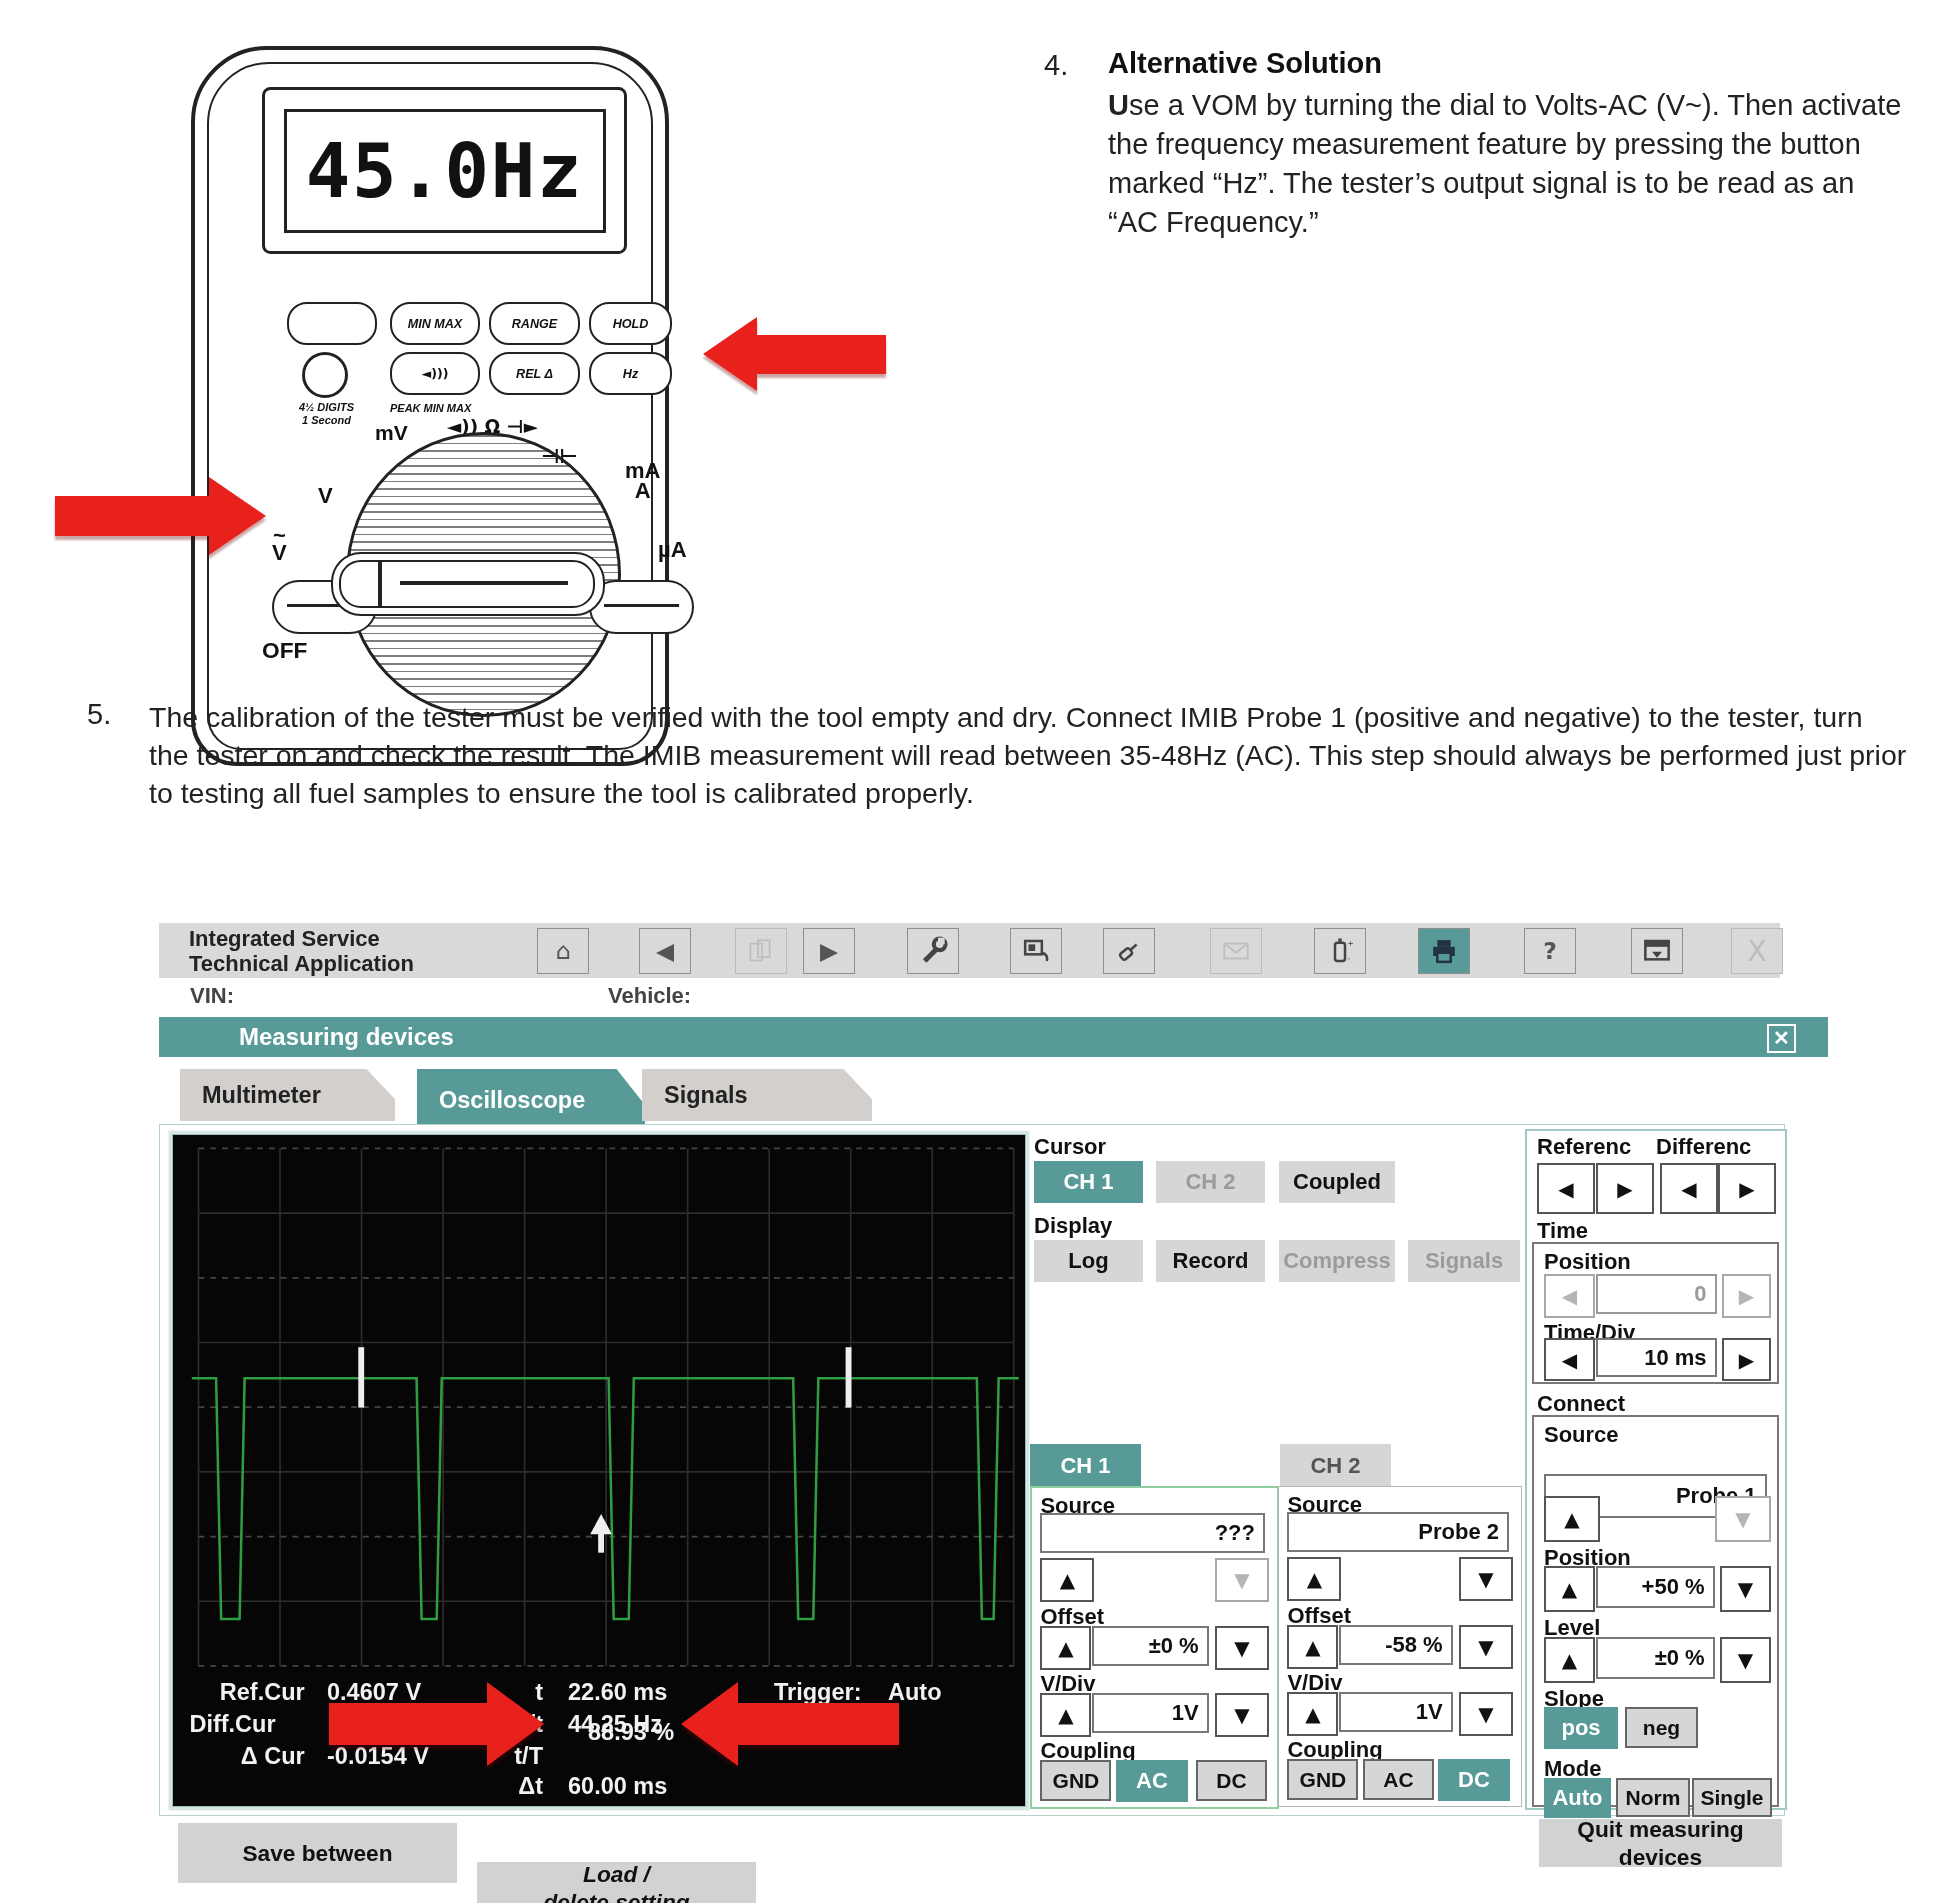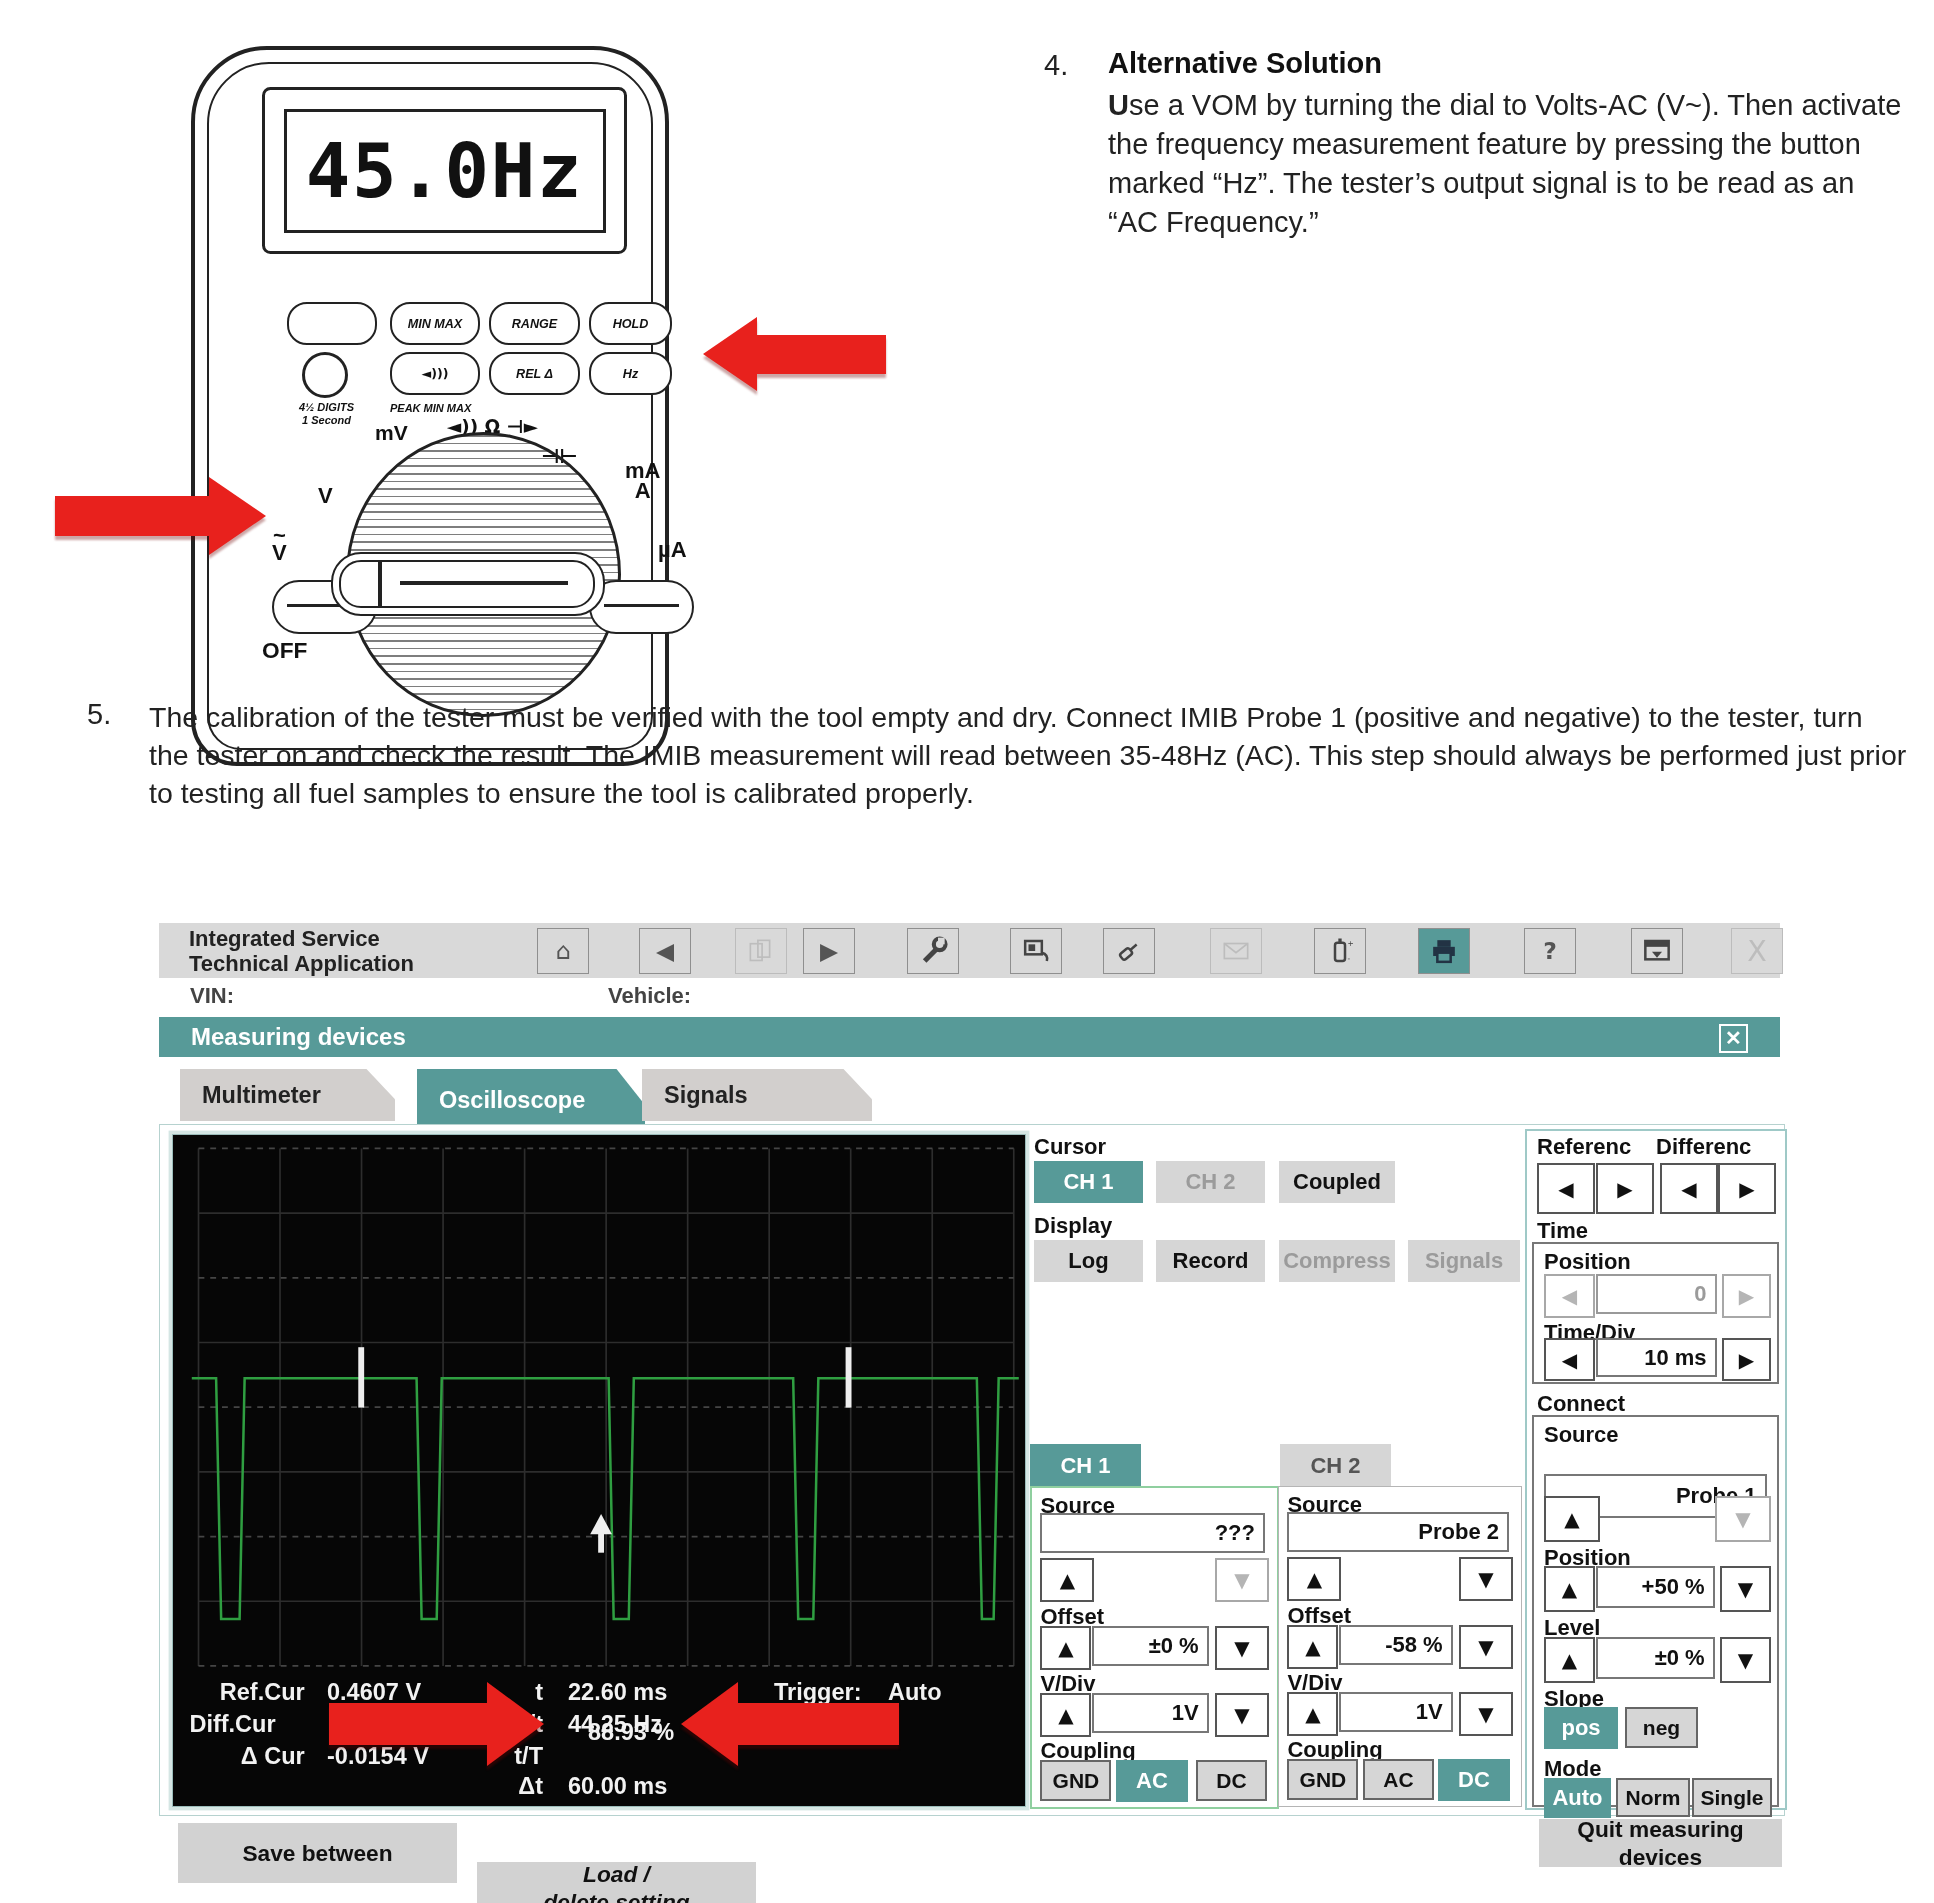--- a/index.html
+++ b/index.html
@@ -33,21 +33,21 @@
   .ra .head{position:absolute;width:0;height:0;}
   
   .toolbar{background:#d9d9d9;}
   .app-title{font-size:22px;font-weight:bold;color:#222;line-height:25px;}
   .tico{position:absolute;top:5px;width:50px;height:44px;border:1.7px solid #8f8f8f;background:#d9d9d9;
         display:flex;align-items:center;justify-content:center;color:#555;
         font-family:"DejaVu Sans",sans-serif;font-size:23.5px;}
   .tico.dis{border-color:#bcbcbc;color:#bdbdbd;}
   .tico.active{background:#579a98;color:#1d3b3a;}
   .plain-label{font-size:22px;font-weight:bold;color:#444;}
-  .mdbar{background:#579a98;color:#fff;font-size:24px;font-weight:bold;display:flex;align-items:center;}
+  .mdbar{background:#579a98;color:#fff;font-size:24px;font-weight:bold;display:flex;align-items:center;padding-left:48px;}
   .tab{clip-path:polygon(0 0,calc(100% - 28.5px) 0,100% 58%,100% 100%,0 100%);
        display:flex;align-items:center;font-size:23.5px;font-weight:bold;padding-left:22px;}
   .tab.gray{background:#d2cfcd;color:#222;}
   .tab.teal{background:#579a98;color:#fff;}
   .content-frame{border:1.7px solid #b6d2cf;background:#fff;}
   .scope-wrap{background:#060606;border:1.7px solid #9bbcba;box-shadow:0 0 0 3.4px #d5e6e4;}
   .ro{position:absolute;font-size:23.5px;font-weight:bold;color:#f2f2f2;white-space:nowrap;z-index:20;}
   
   .glabel{font-size:22px;font-weight:bold;color:#111;}
   .gbtn{display:flex;align-items:center;justify-content:center;font-size:22px;font-weight:bold;

